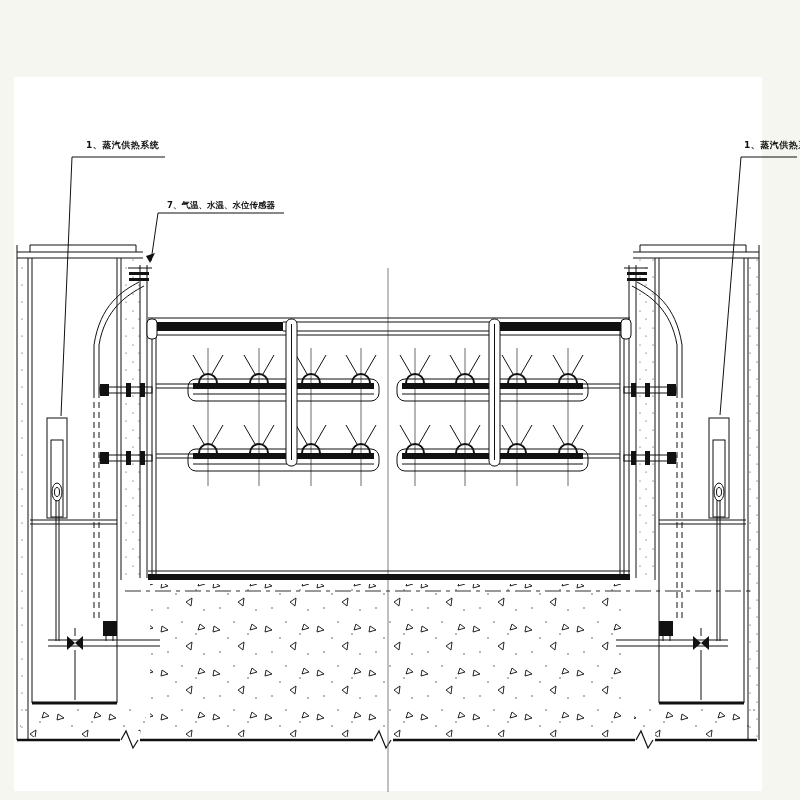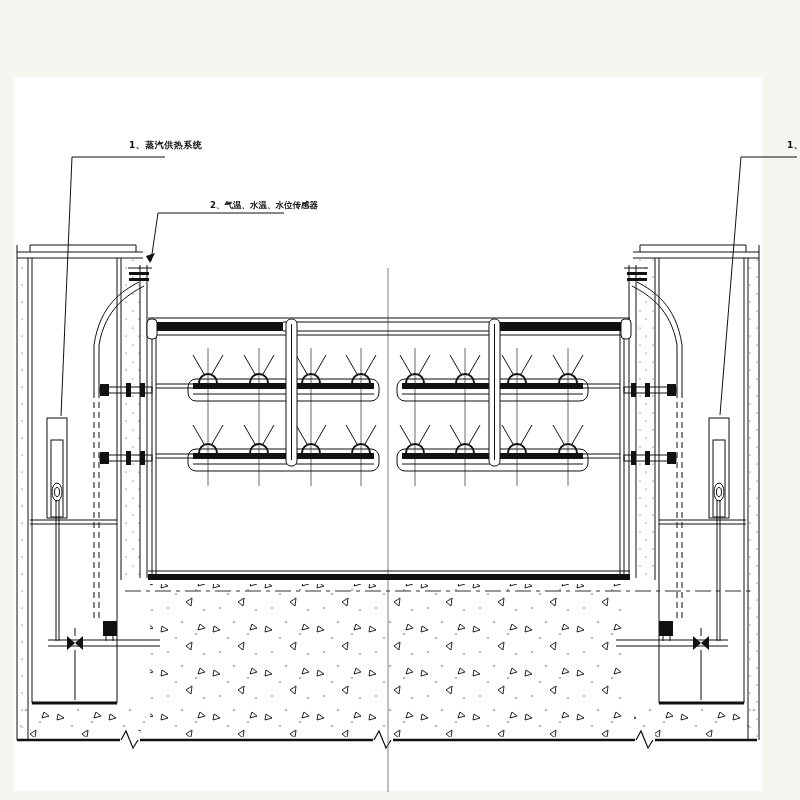--- a/index.html
+++ b/index.html
@@ -1,21 +1,21 @@
 <!DOCTYPE html>
 <html><head>
 <meta charset="utf-8">
 <style>
   html,body{margin:0;padding:0;}
   .stage{position:relative;width:800px;height:800px;background:#f4f6ef;overflow:hidden;
          font-family:"DejaVu Sans",sans-serif;}
   .sheet{position:absolute;left:14px;top:77px;width:748px;height:714px;background:#ffffff;}
   svg.draw{position:absolute;left:0;top:0;width:800px;height:800px;}
   .lbl{position:absolute;font-weight:bold;font-size:9px;color:#111;white-space:nowrap;
-       font-family:"DejaVu Sans",sans-serif;letter-spacing:0.5px;margin-left:43px;}
+       font-family:"DejaVu Sans",sans-serif;letter-spacing:0.5px;}
   .lbl.mid{font-size:8.5px;letter-spacing:0;}
   .lbl.right{width:56px;overflow:hidden;}
 </style>
 </head>
 <body>
 
 <div class="stage">
   <div class="sheet"></div>
 
   <svg class="draw" viewBox="0 0 800 800" stroke="#111" fill="none" stroke-width="1">
@@ -290,15 +290,15 @@
 
     <g>
       <polyline points="165,157 72,157 61,416"></polyline>
       <polyline points="797,157 741,157 720,415"></polyline>
       <polyline points="284,213 158,213 151,261"></polyline>
       <polygon points="150,263 155,253 146,256" fill="#111" stroke="none"></polygon>
     </g>
   </svg>
 
   <div class="lbl" style="left:86px;top:139px">1、蒸汽供热系统</div>
-  <div class="lbl mid" style="left:167px;top:200px">2、气温、水温、水位传感器</div>
+  <div class="lbl mid" style="left:167px;top:200px">7、气温、水温、水位传感器</div>
   <div class="lbl right" style="left:744px;top:139px">1、蒸汽供热系统</div>
 </div>
 
 </body></html>

